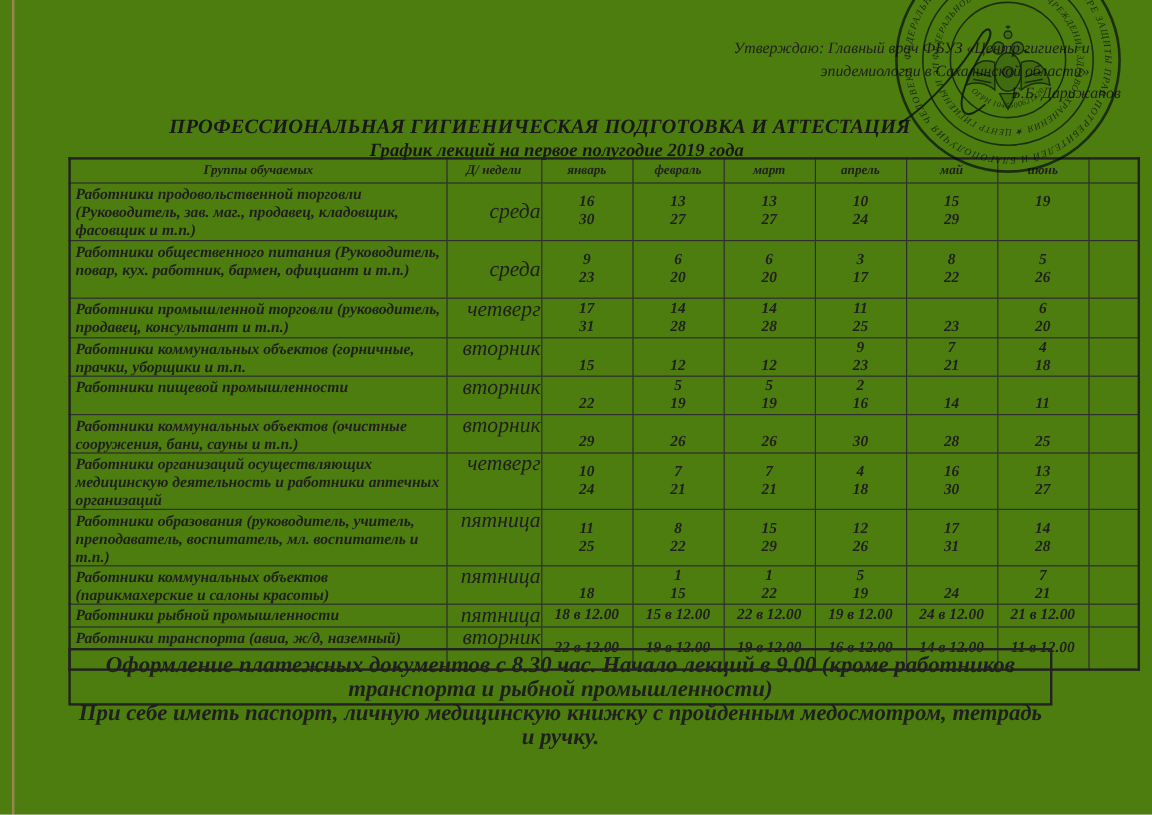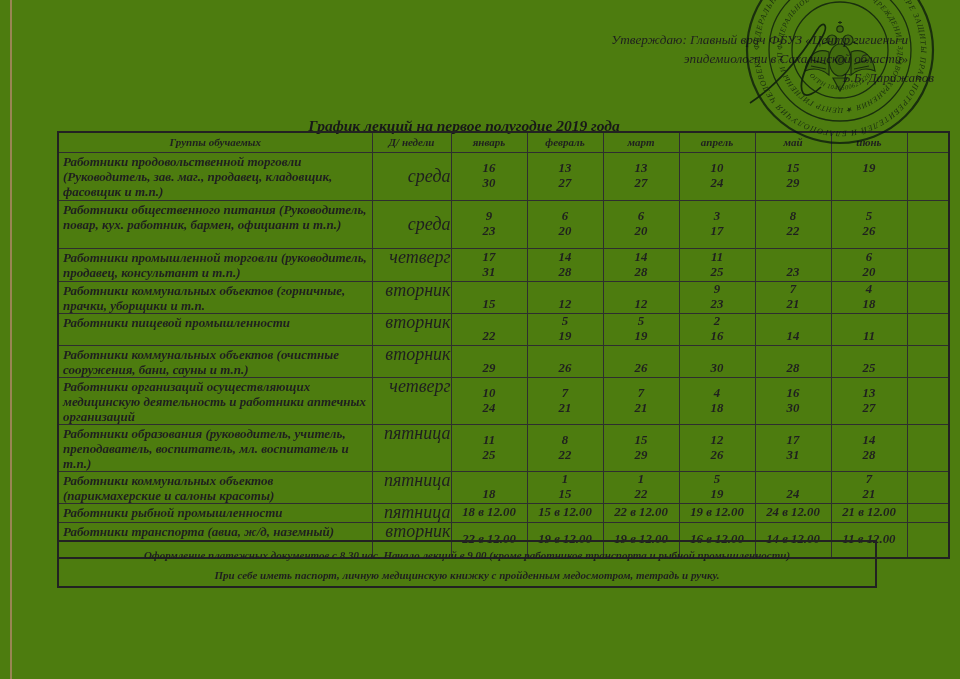--- a/index.html
+++ b/index.html
@@ -30,21 +30,21 @@
              padding:1px 3px 0 4px; vertical-align:top; }
   td.day   { font-size:18px; line-height:15px; text-align:right;
              vertical-align:top; padding-top:1px; }
   tr.mid-day td.day { vertical-align:middle; padding-top:0; }
   td.date  { font-size:12.8px; font-weight:bold; text-align:center; vertical-align:middle; }
   td.date .dline { height:15px; line-height:15px; }
   td.empty-col { }
 
   .footer-note { position:absolute; top:540px; left:57px; width:820px; height:48px;
                  border:2px solid #222; text-align:center; font-weight:bold;
-                 font-size:11px; line-height:20px; padding-top:3px; }
+                 font-size:19px; line-height:20px; padding-top:3px; }
 
   .contact { position:absolute; top:597px; right:58px; font-size:13.5px; }
 
   .stamp-svg { position:absolute; left:720px; top:0; width:240px; height:160px;
                mix-blend-mode:multiply; pointer-events:none; }
 </style>
 </head>
 <body>
 
 <div class="page">
@@ -53,20 +53,21 @@
 
   <div class="approval">
     <div>Утверждаю: Главный врач ФБУЗ «Центр гигиены и</div>
     <div>эпидемиологии в Сахалинской области»</div>
     <div class="sign-row">
       <span>Б.Б. Дарижапов</span>
       <span class="sig-line"></span>
     </div>
   </div>
 
+  <div class="title">ПРОФЕССИОНАЛЬНАЯ ГИГИЕНИЧЕСКАЯ ПОДГОТОВКА И АТТЕСТАЦИЯ</div>
   <div class="subtitle">График лекций на первое полугодие 2019 года</div>
 
   <table class="sched">
     <colgroup>
       <col style="width:314px">
         <col style="width:79px">
       <col style="width:76px">
         <col style="width:76px">
         <col style="width:76px">
       <col style="width:76px">

